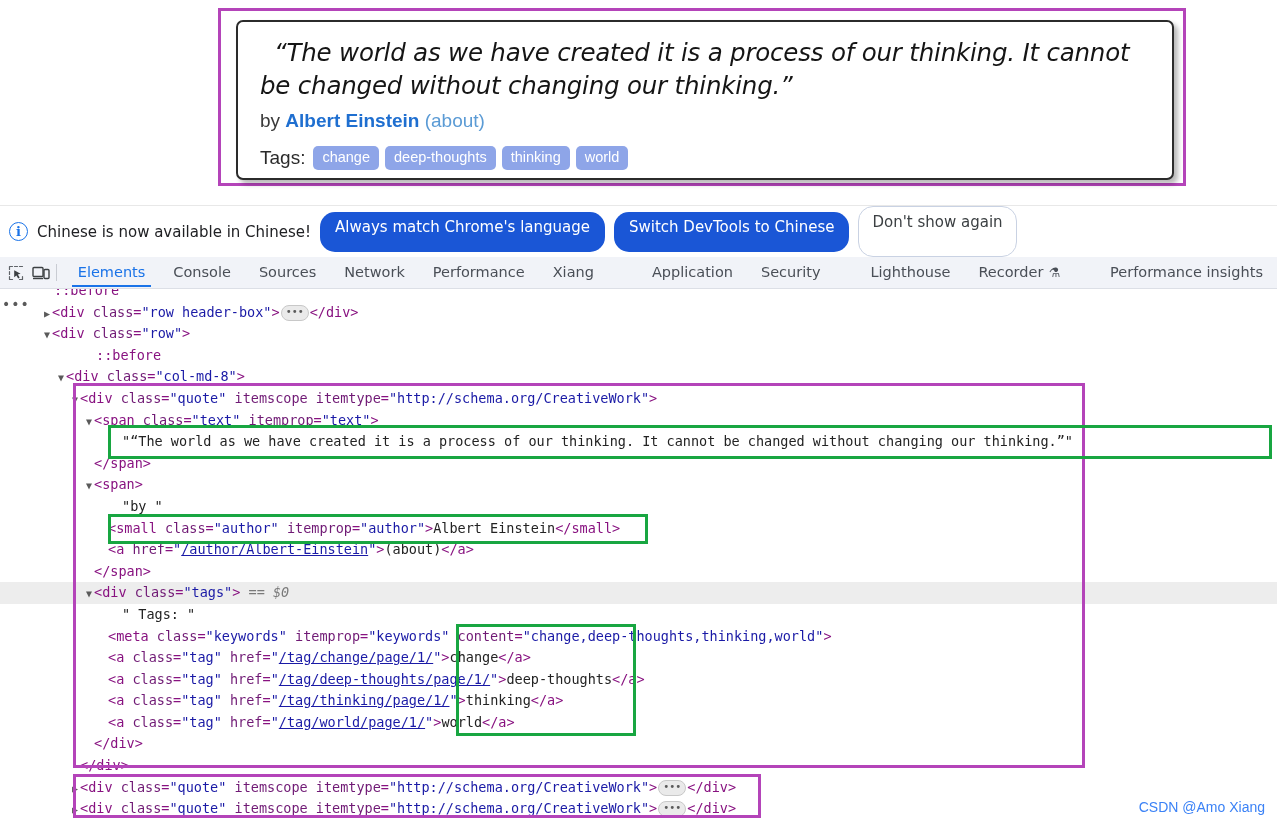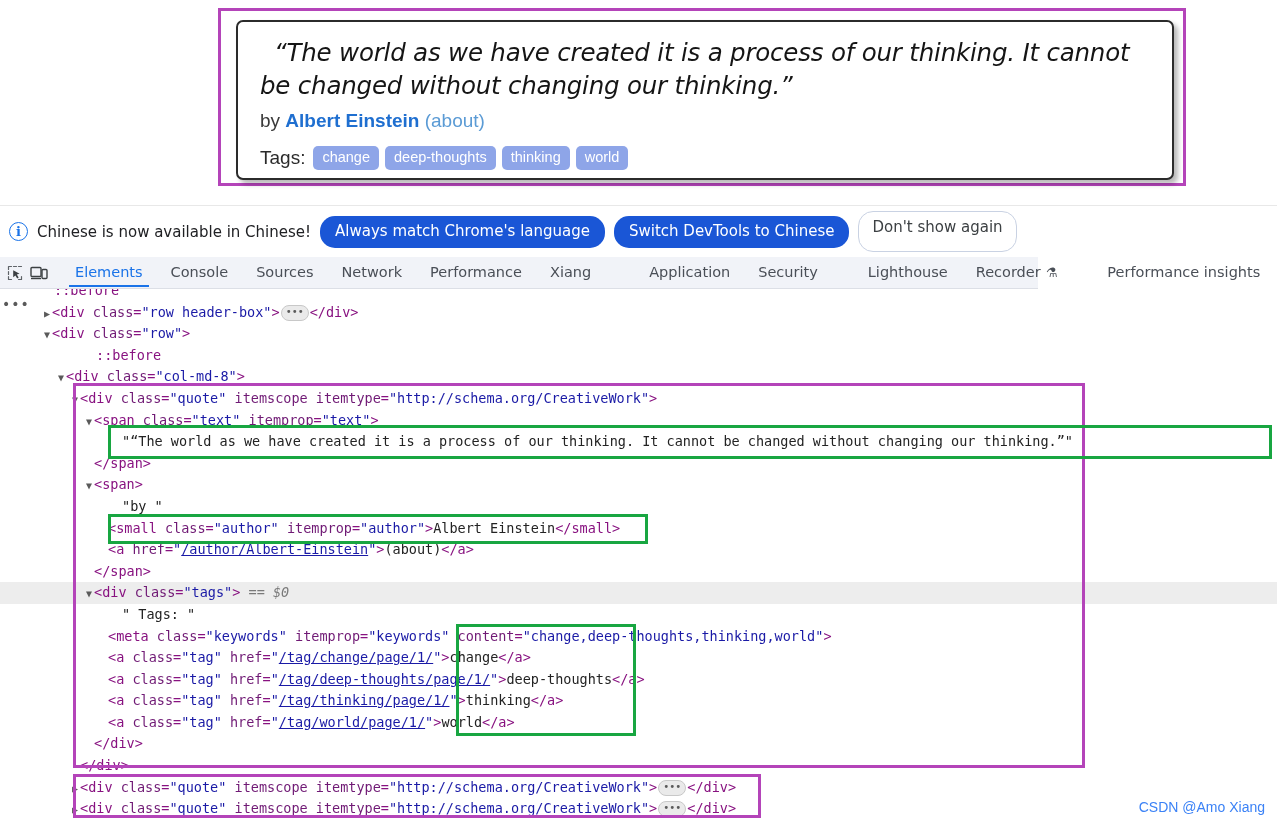--- a/index.html
+++ b/index.html
@@ -94,35 +94,35 @@
     font-family:"DejaVu Serif", serif;
   }
   #notice-bar .notice-text {
     font-size:15px; color:#202124;
     font-family:"DejaVu Sans", sans-serif;
   }
   .btn-primary {
     background:#1a56d6; color:#fff;
     border:none; border-radius:15px;
     font-size:15px; font-family:"DejaVu Sans", sans-serif;
-    padding:6px 15px 8px 15px;
+    padding:6px 15px 16px 15px;
     cursor:pointer; white-space:nowrap;
     font-weight:500;
   }
   .btn-outline {
     background:#fff; color:#3c4043;
     border:1px solid #c9d2e3; border-radius:15px;
     font-size:15px; font-family:"DejaVu Sans", sans-serif;
-    padding:6px 13px 15px 13px;
+    padding:6px 13px 25px 13px;
     cursor:pointer; white-space:nowrap;
   }
 
   
   #tabstrip {
-    position:absolute; left:0; top:257px; width:1038px; height:32px;
+    position:absolute; left:0; top:257px; width:1277px; height:32px;
     background:#f1f3f8;
     display:flex; align-items:center;
     border-bottom:1px solid #dcdfe6;
     font-family:"DejaVu Sans", sans-serif;
   }
   .tool-icon {
     width:26px; height:24px;
     margin-left:7px;
     display:flex; align-items:center; justify-content:center;
     cursor:pointer;

